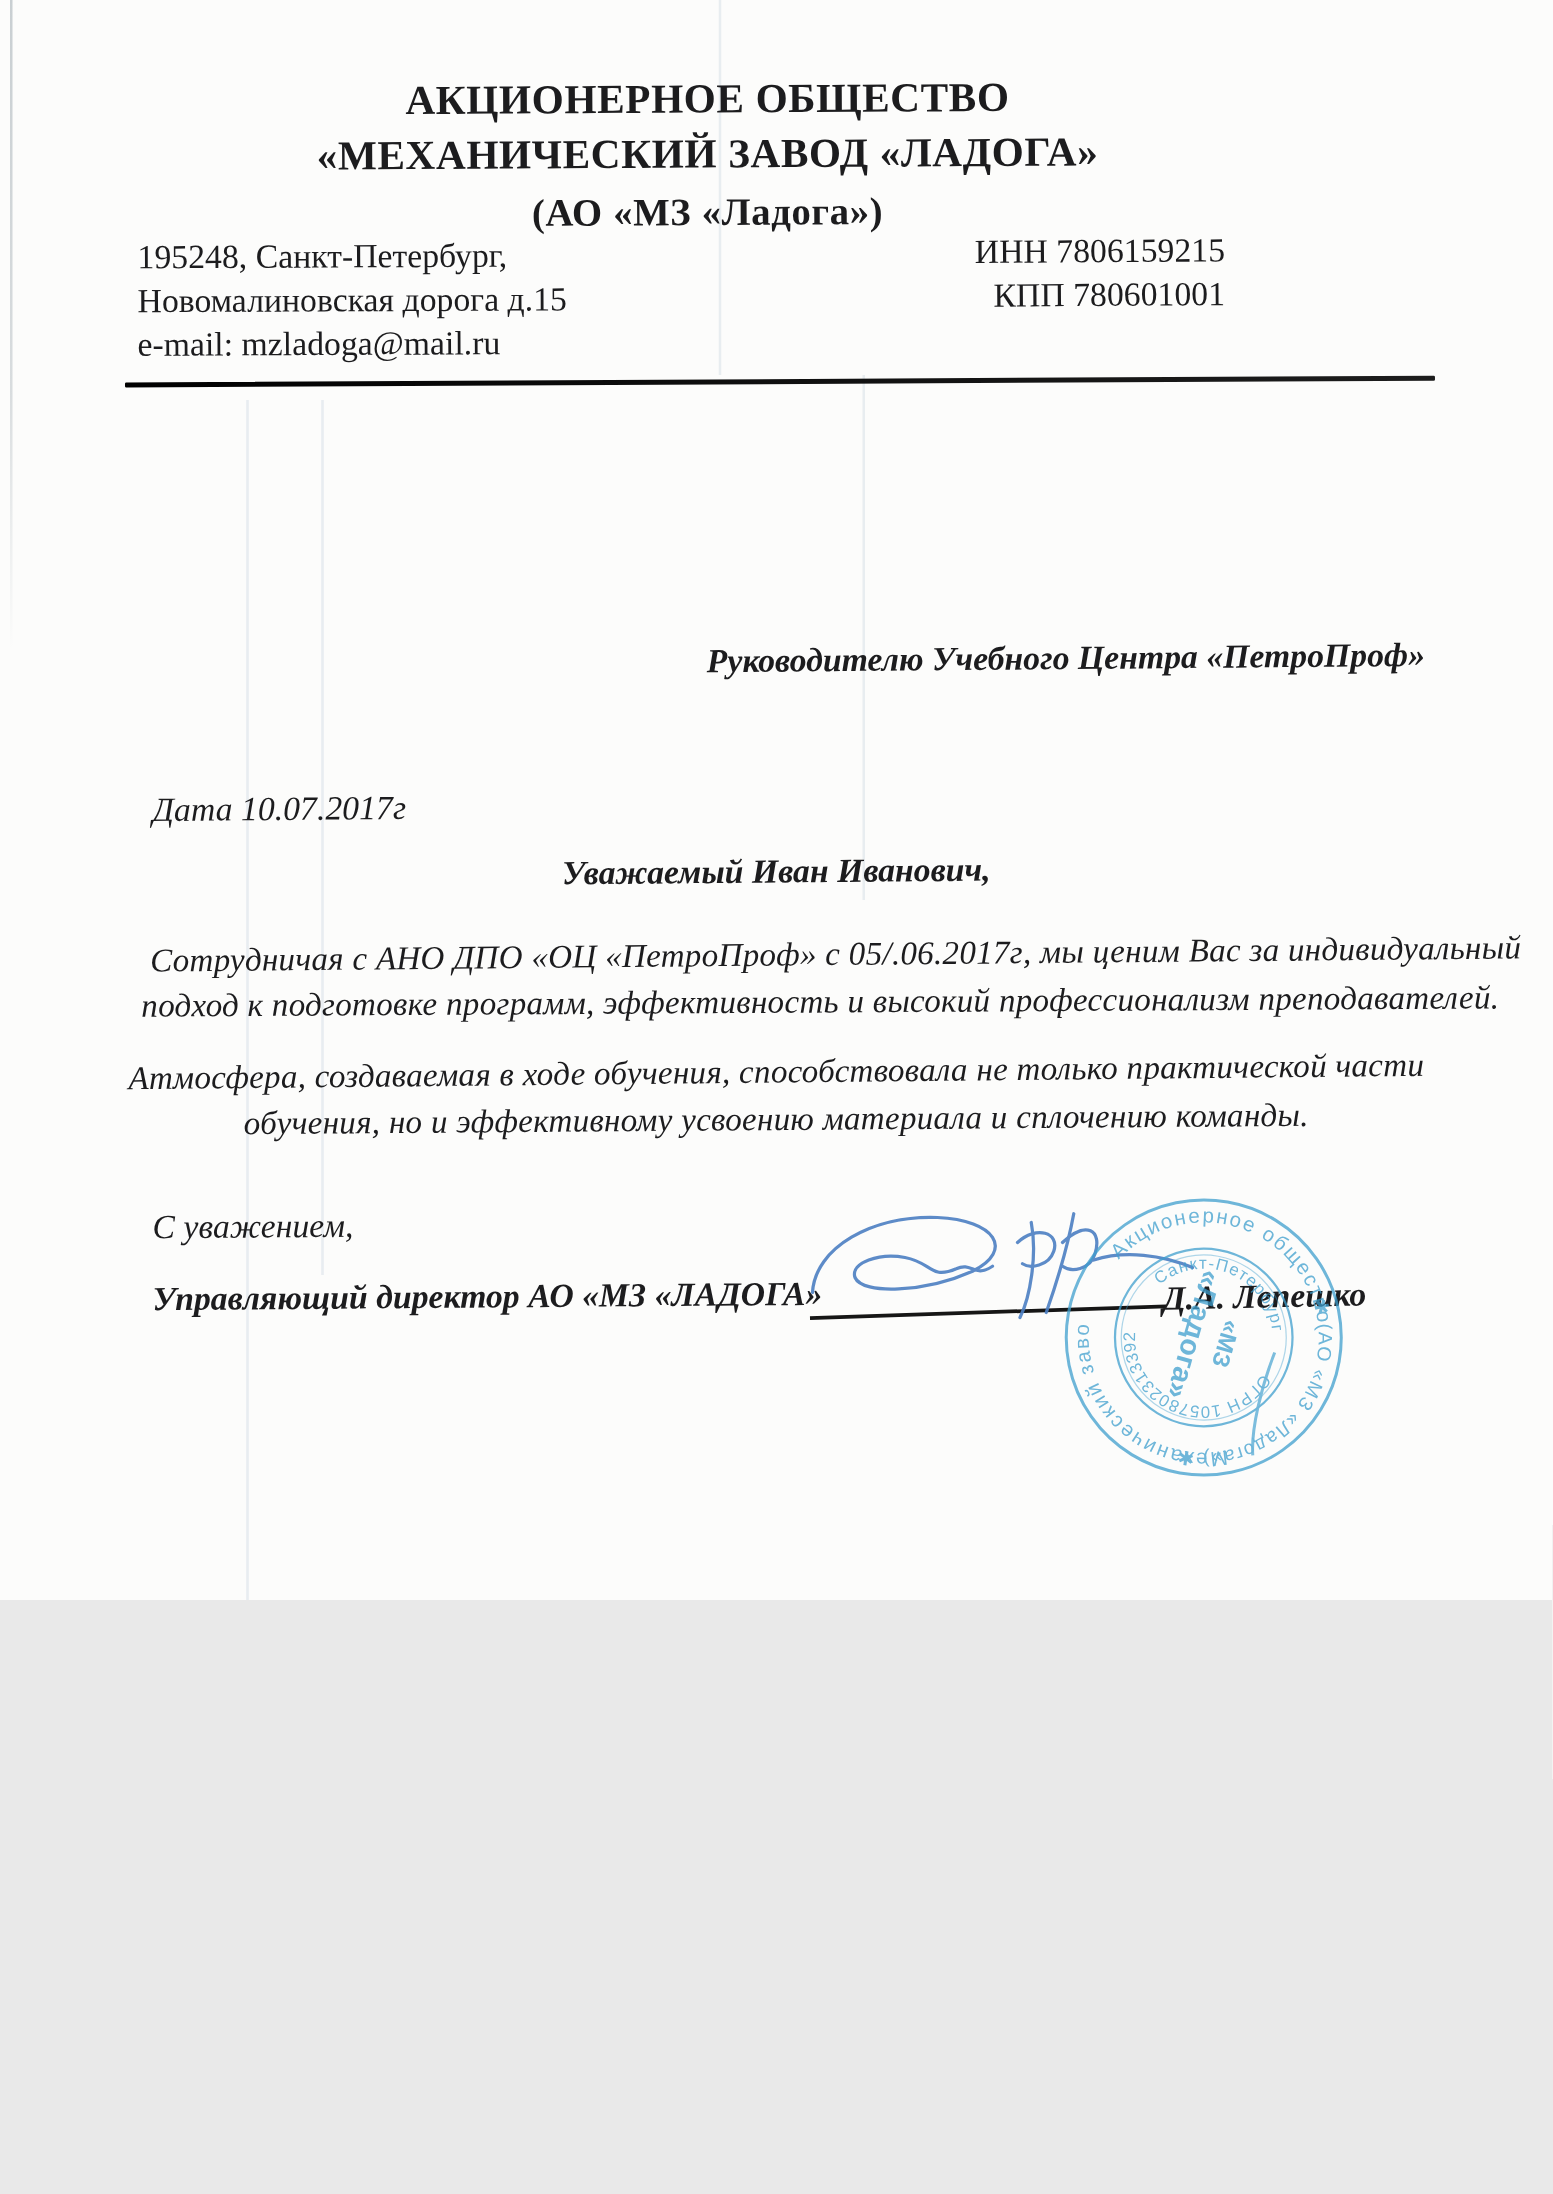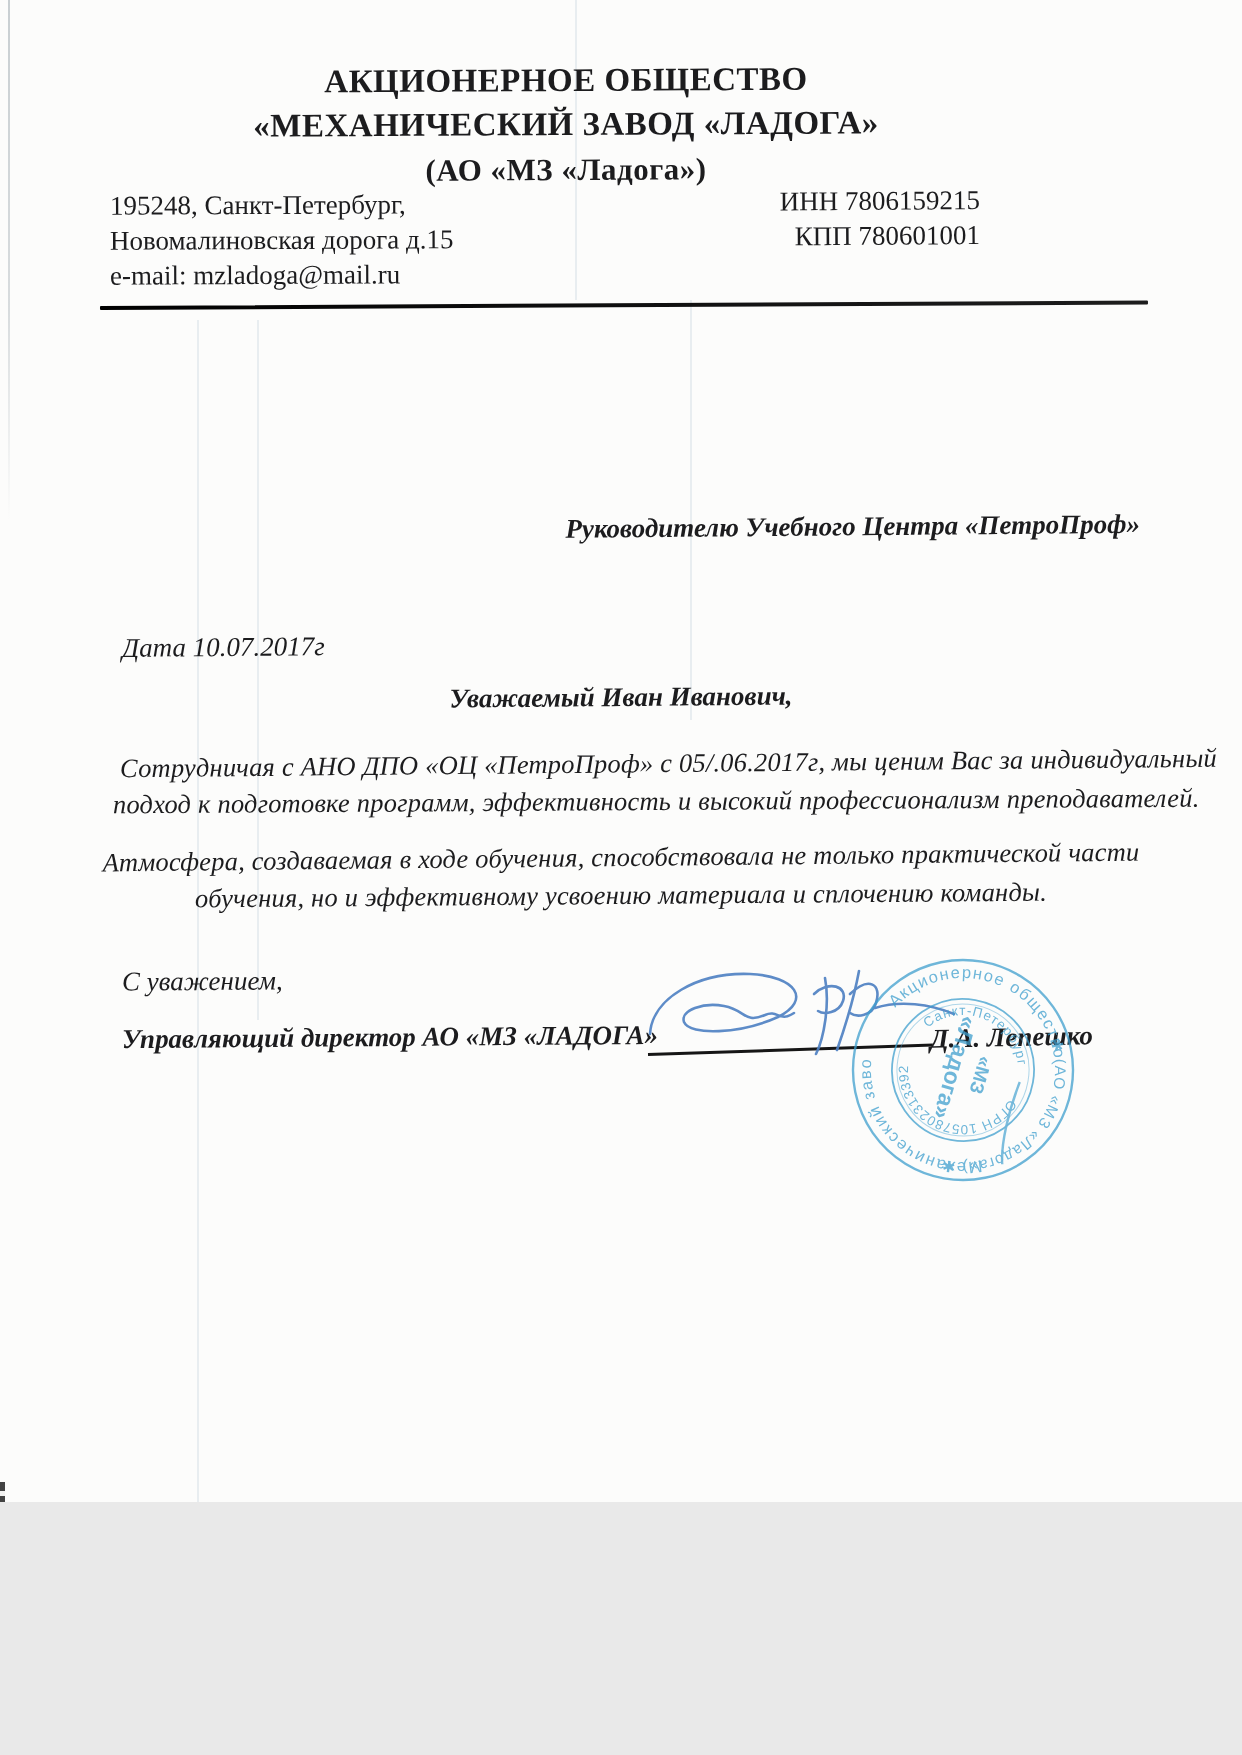--- a/index.html
+++ b/index.html
@@ -1,19 +1,19 @@
 <!DOCTYPE html>
 <html><head>
 <meta charset="utf-8">
 <style>
   html, body { margin: 0; padding: 0; background: #e9e9e9; }
   .page {
     position: relative;
     width: 1242px;
-    height: 1502px;
+    height: 1280px;
     margin: 0 auto;
     background: #fcfcfb;
     overflow: hidden;
     font-family: "Liberation Serif", serif;
     color: #1c1c1e;
     text-decoration: underline;
   }
   .abs { position: absolute; white-space: nowrap; }
 
   

